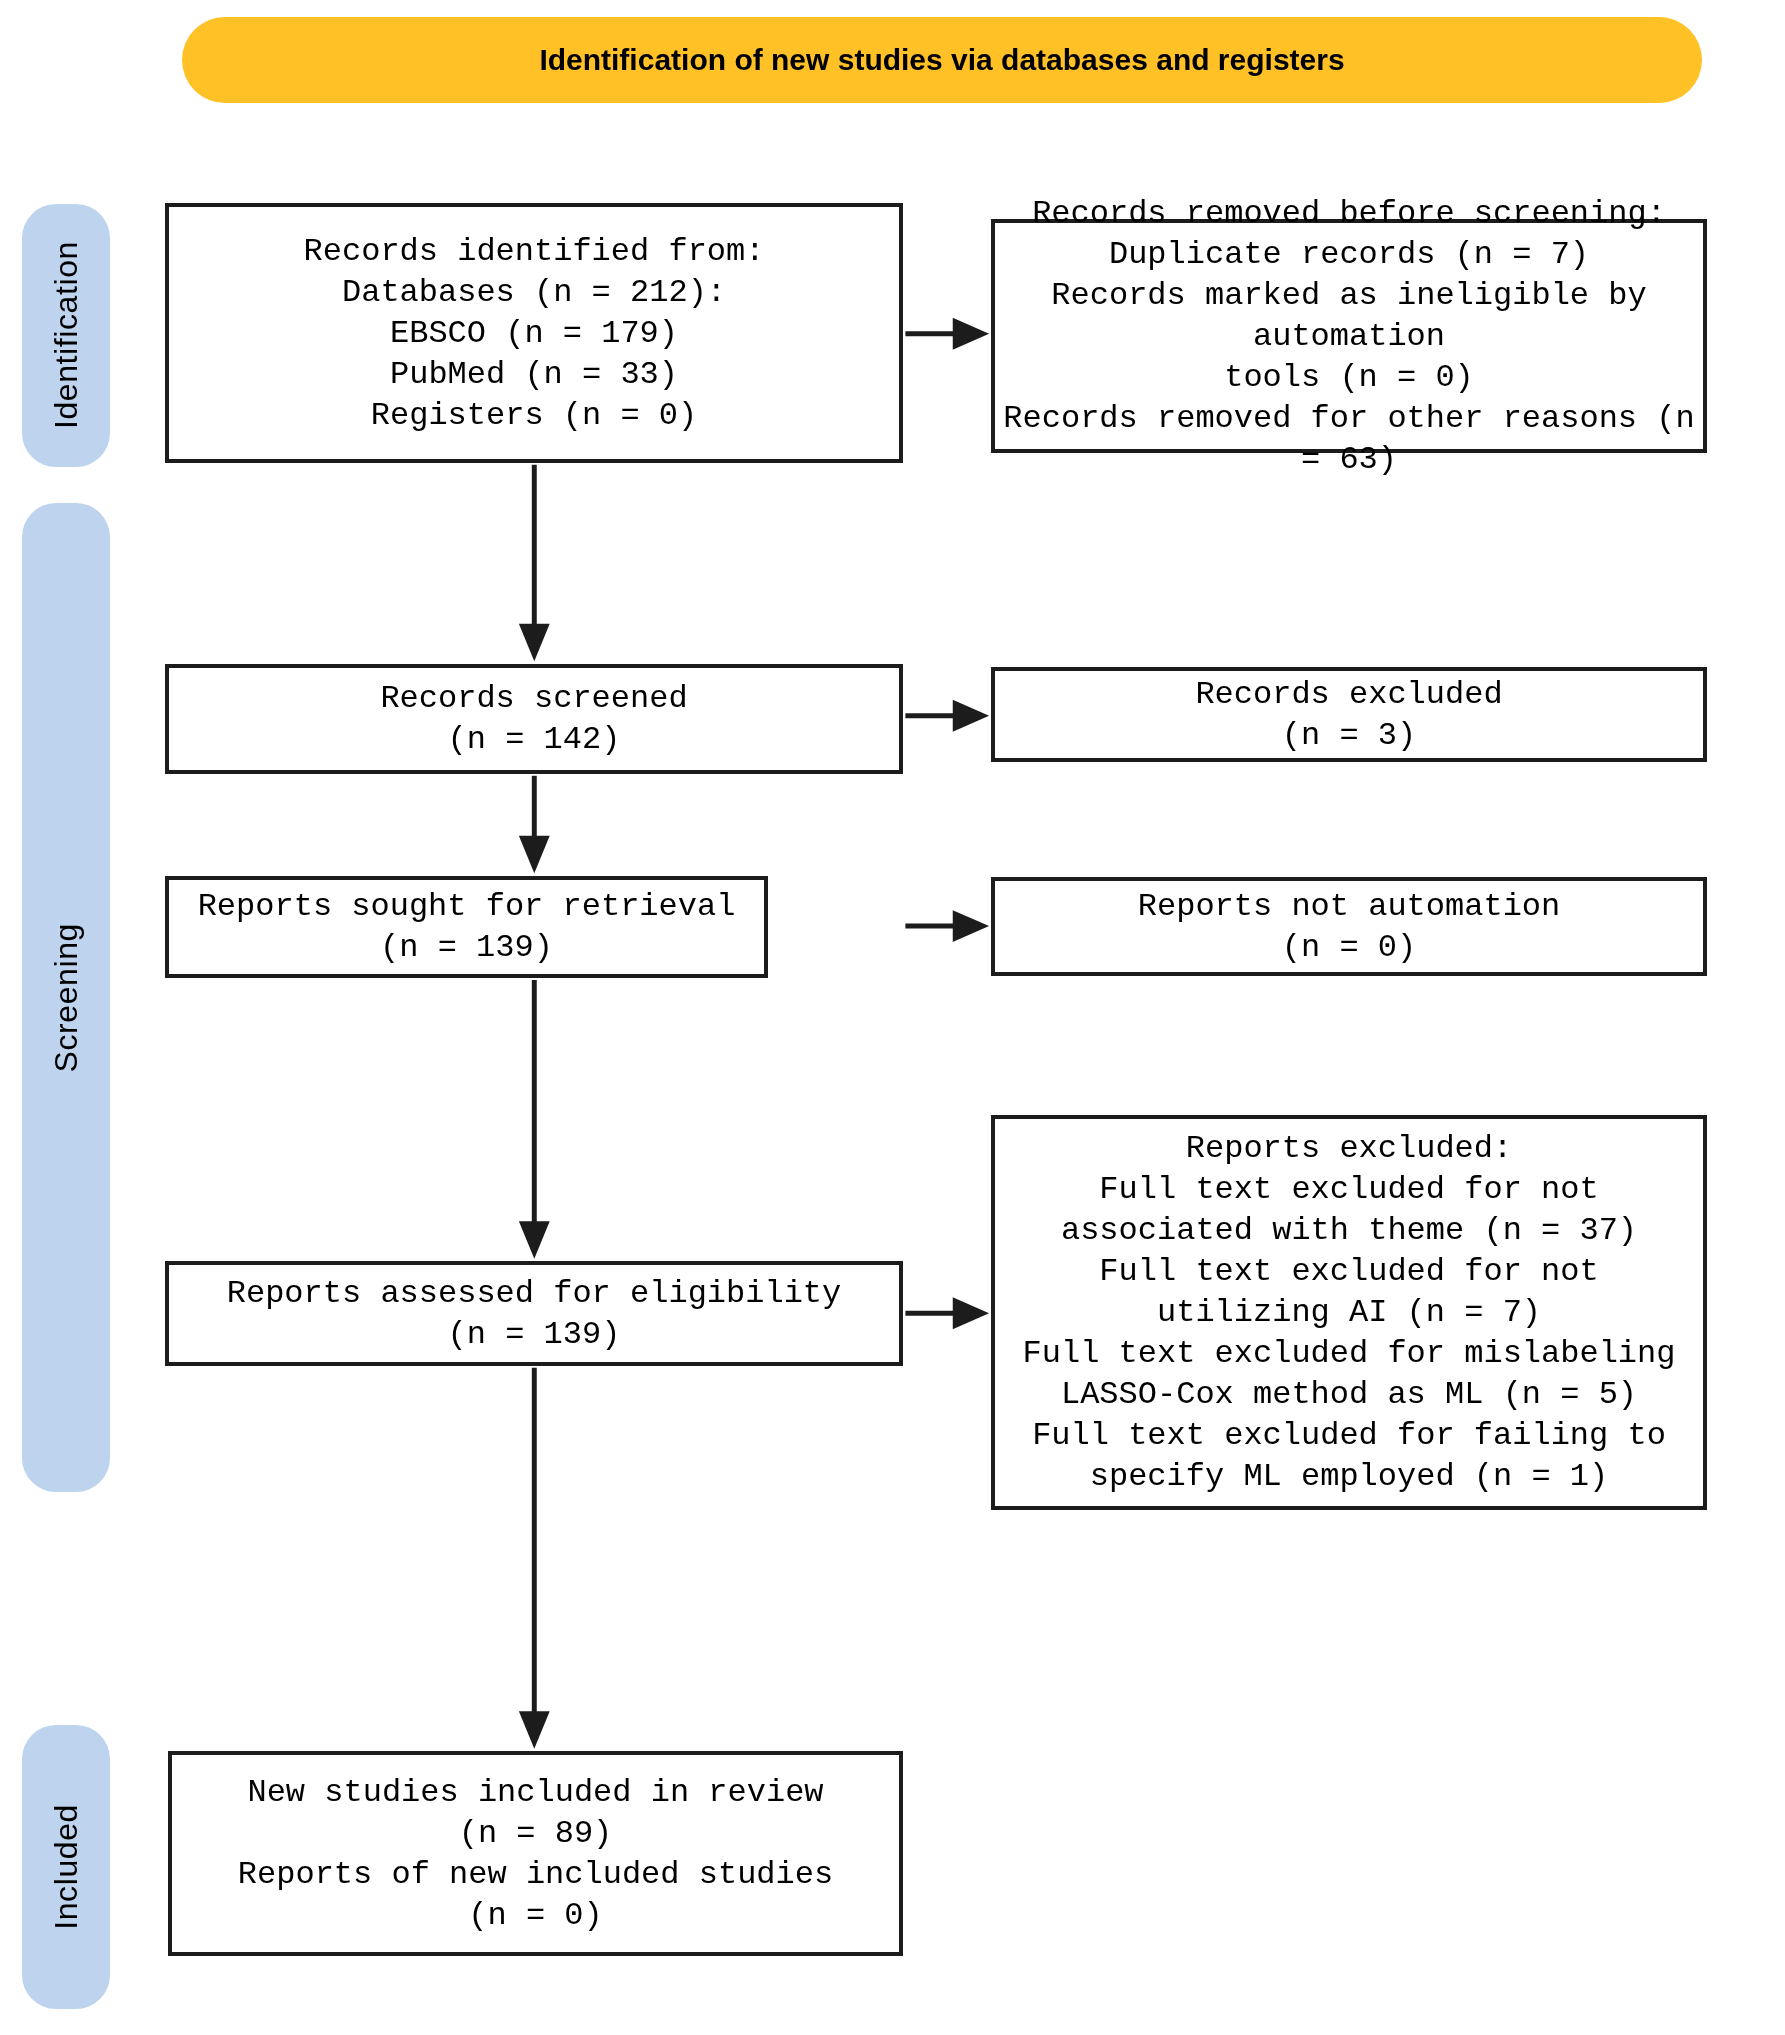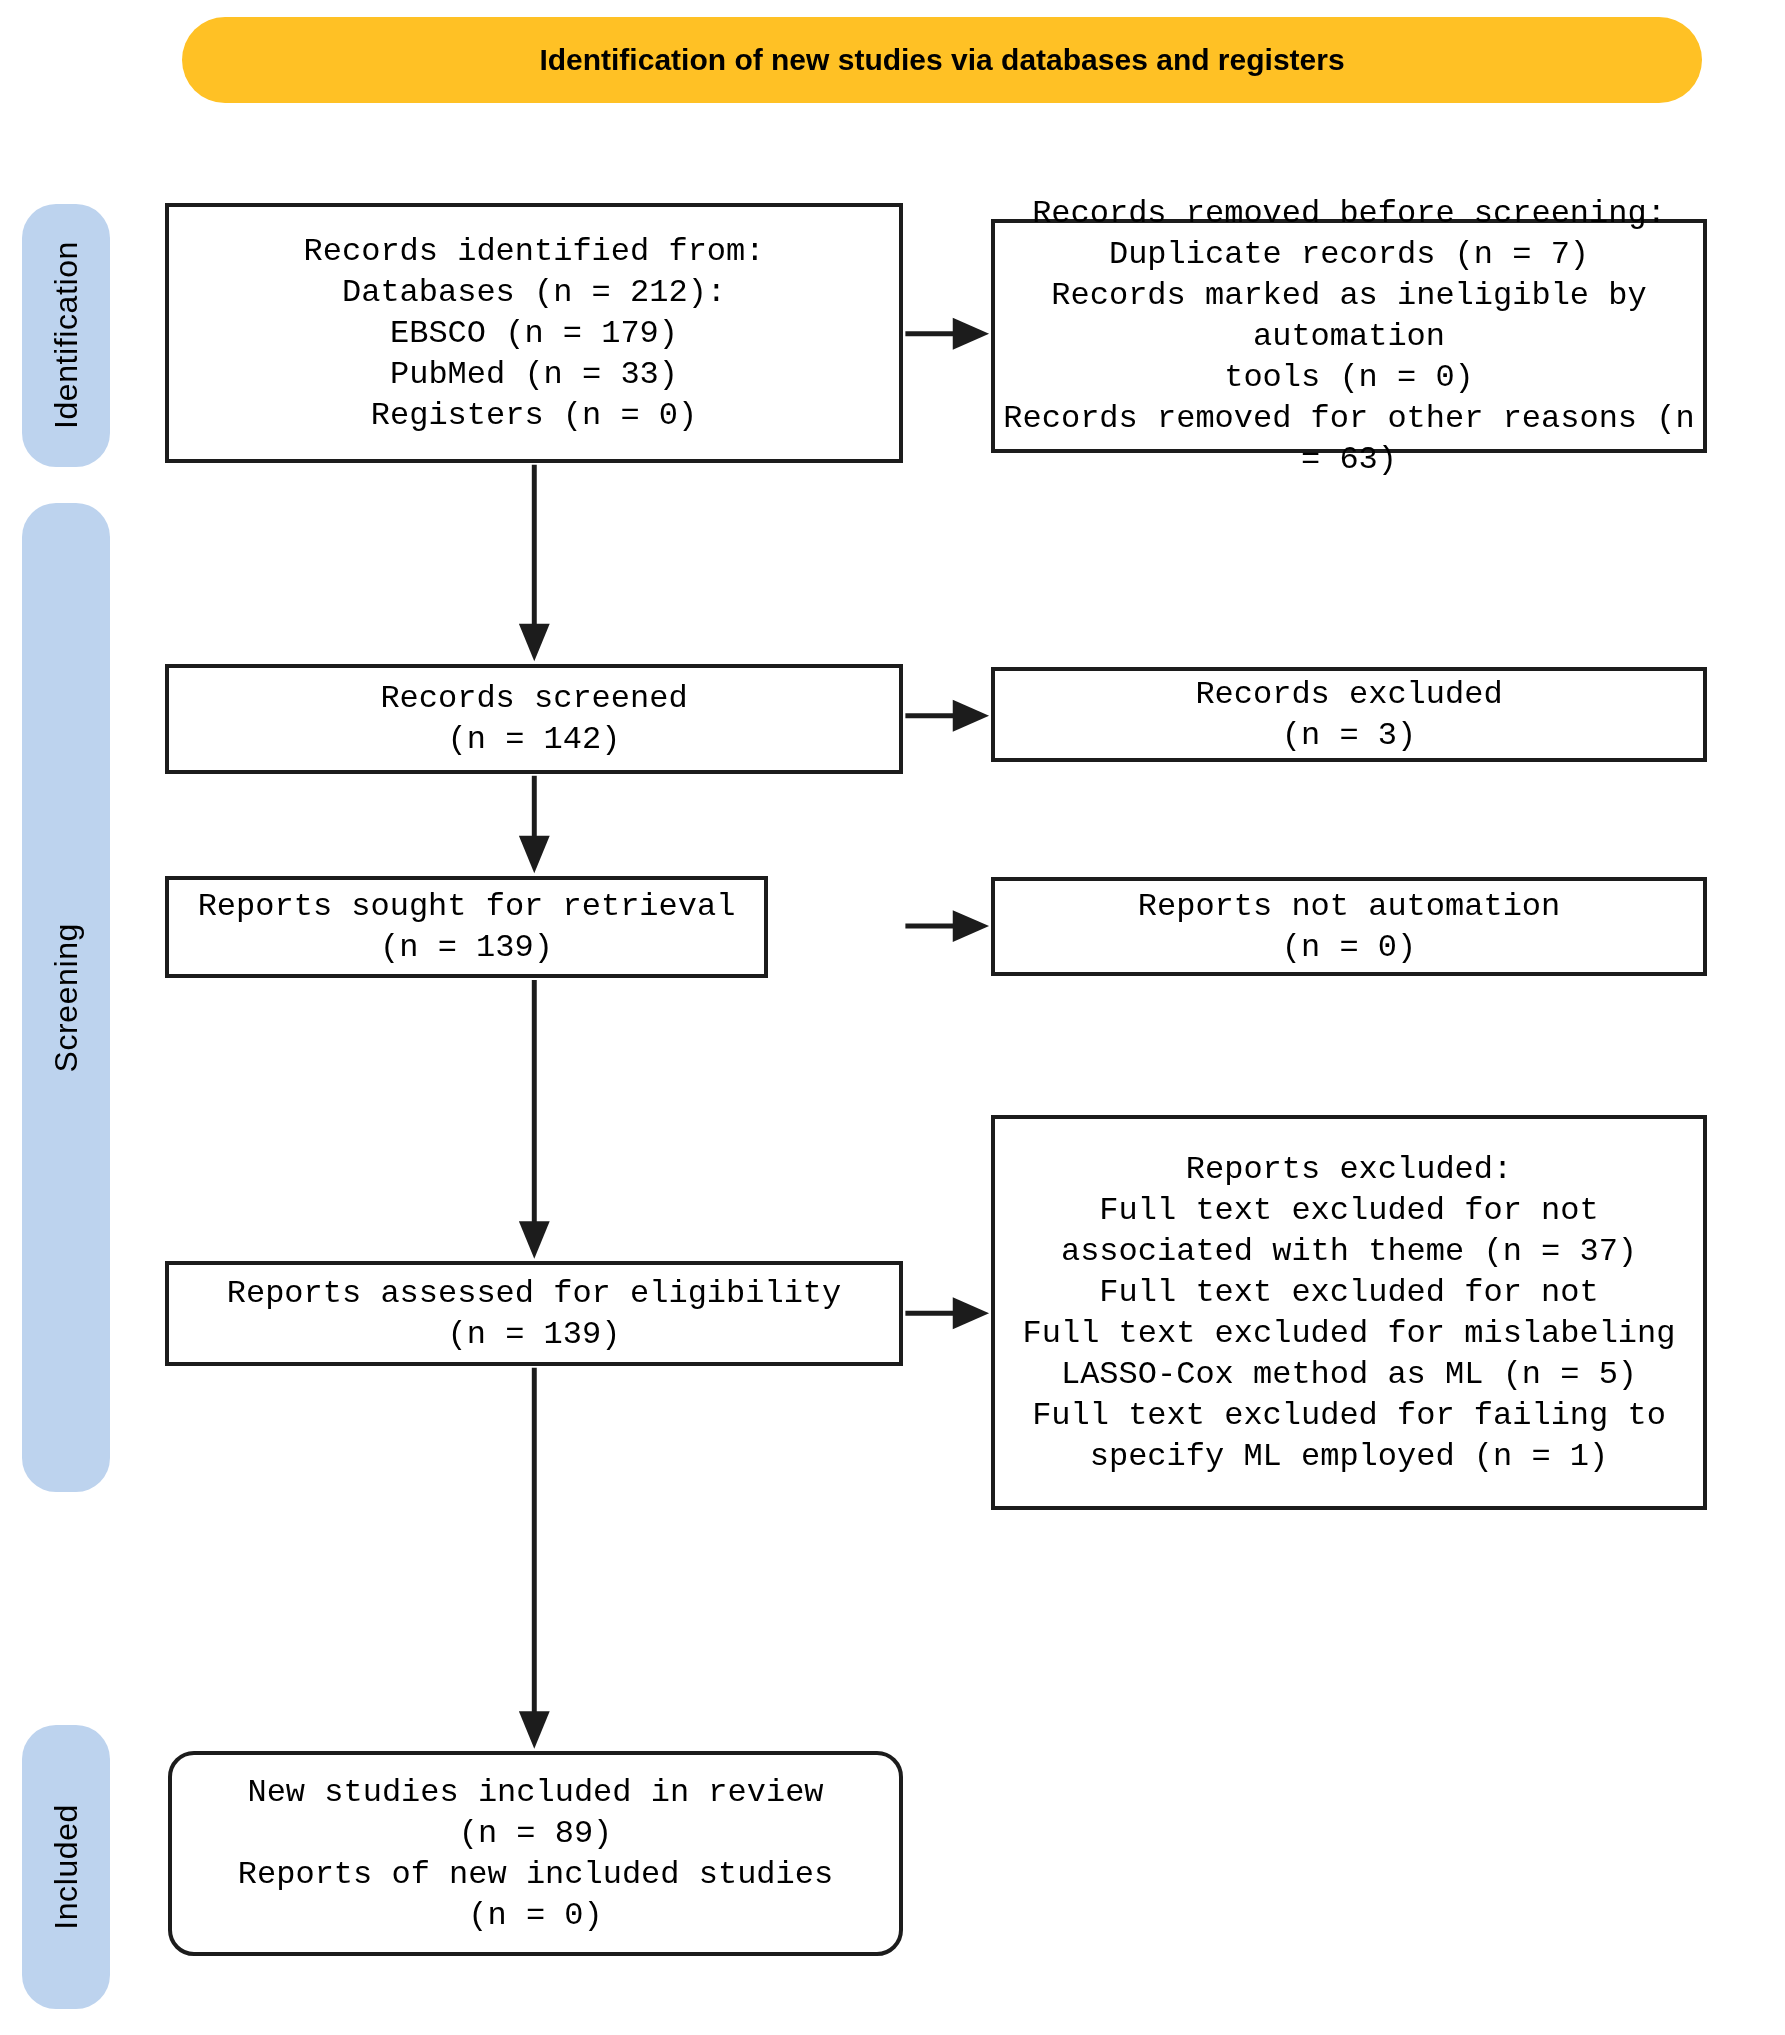--- a/index.html
+++ b/index.html
@@ -63,21 +63,21 @@
   }
   .box .line{ width:100%;font-family:Liberation Mono, monospace; }
   .box-records-identified    { left:165px;  top:203px;  width:738px; height:260px; }
   .box-records-removed       { left:991px; top:219px;  width:716px; height:234px;align-items:flex-end; }
   .box-records-screened      { left:165px;  top:664px; width:738px; height:110px; }
   .box-records-excluded      { left:991px; top:667px; width:716px; height:95px; }
   .box-reports-sought        { left:165px;  top:876px; width:603px; height:102px; }
   .box-reports-not-retrieved { left:991px; top:877px; width:716px; height:99px; }
   .box-reports-assessed      { left:165px;  top:1261px; width:738px; height:105px; }
   .box-reports-excluded      { left:991px; top:1115px; width:716px; height:395px; }
-  .box-new-studies           { left:168px;  top:1751px; width:735px; height:205px;border-radius:26px; }
+  .box-new-studies           { left:168px;  top:1751px; width:735px; height:205px; }
   .arrows{
     position:absolute;
     left:0; top:0;
     width:1786px; height:2035px;
     pointer-events:none;
   }
   .arrows line{ stroke:var(--color-line); stroke-width:9; }
   .arrows polygon{ fill:var(--color-line); stroke:none; }
 </style>
 </head>
@@ -173,20 +173,21 @@
   <div class="box box-reports-assessed">
     <div class="line">Reports assessed for eligibility</div>
     <div class="line">(n = 139)</div>
   </div>
 
   <div class="box box-reports-excluded">
     <div class="line">Reports excluded:</div>
     <div class="line">Full text excluded for not</div>
     <div class="line">associated with theme (n = 37)</div>
     <div class="line">Full text excluded for not</div>
+    <div class="line">utilizing AI (n = 7)</div>
     <div class="line">Full text excluded for mislabeling</div>
     <div class="line">LASSO-Cox method as ML (n = 5)</div>
     <div class="line">Full text excluded for failing to</div>
     <div class="line">specify ML employed (n = 1)</div>
   </div>
 
   <div class="box box-new-studies">
     <div class="line">New studies included in review</div>
     <div class="line">(n = 89)</div>
     <div class="line">Reports of new included studies</div>

